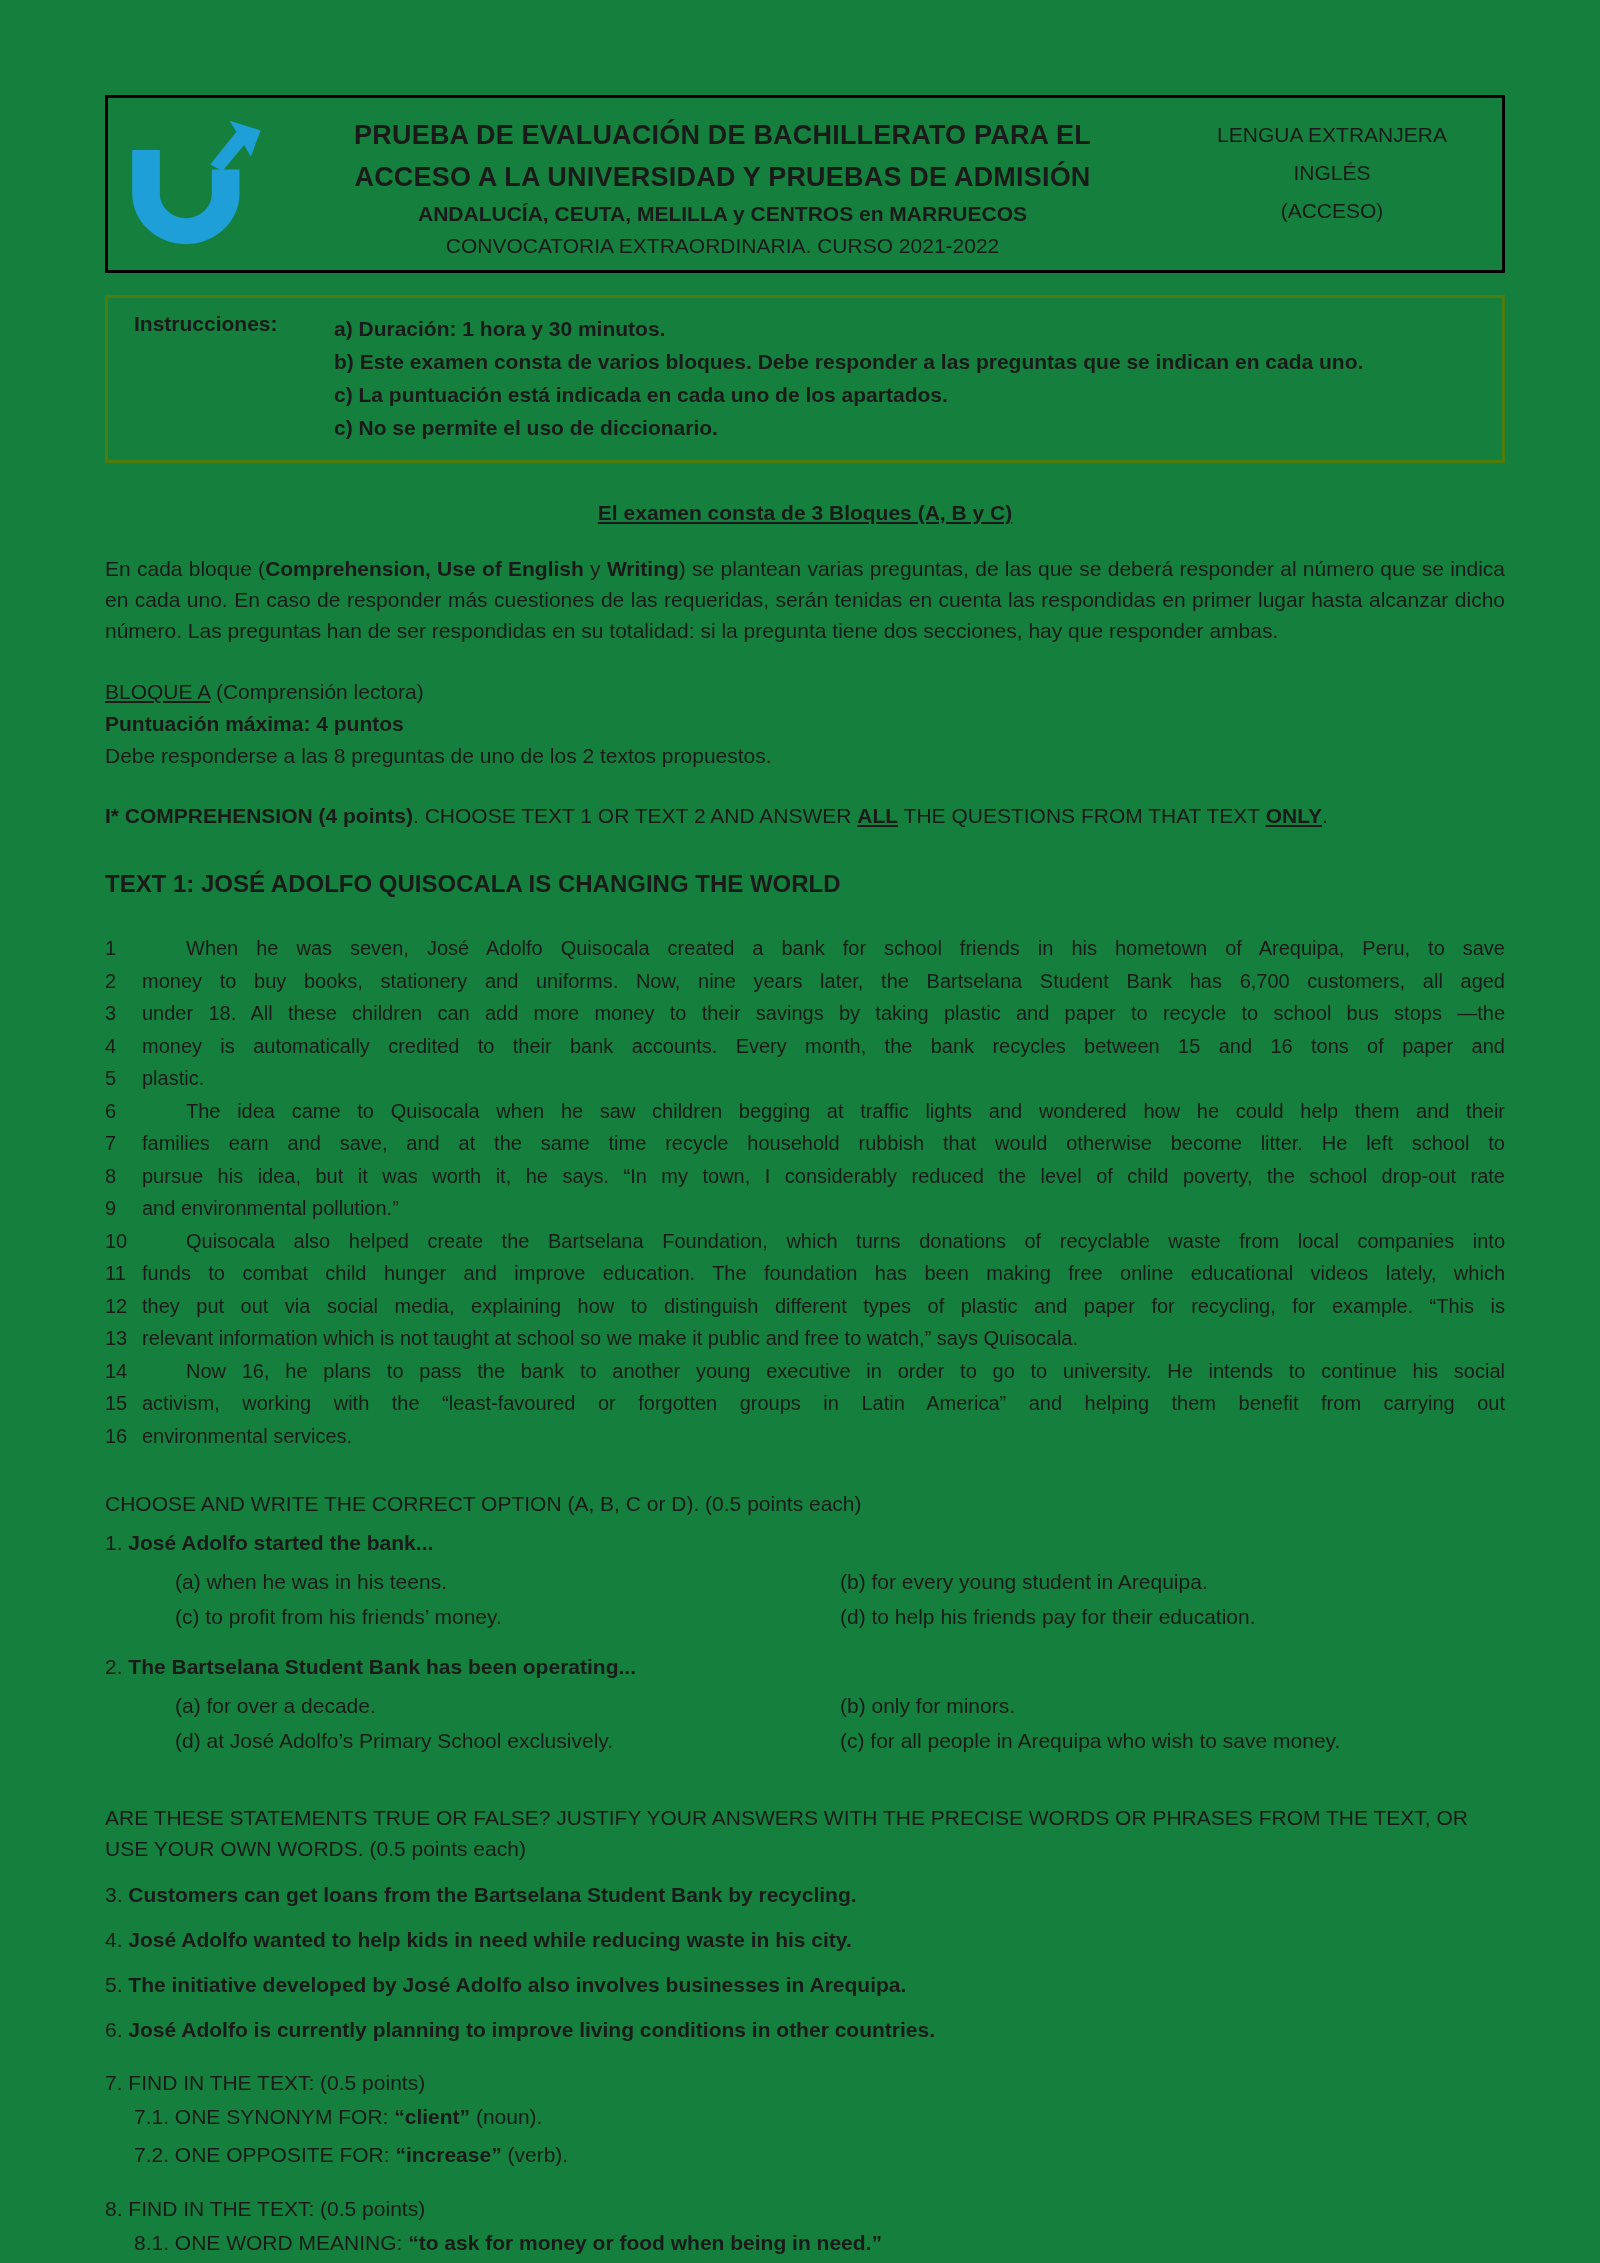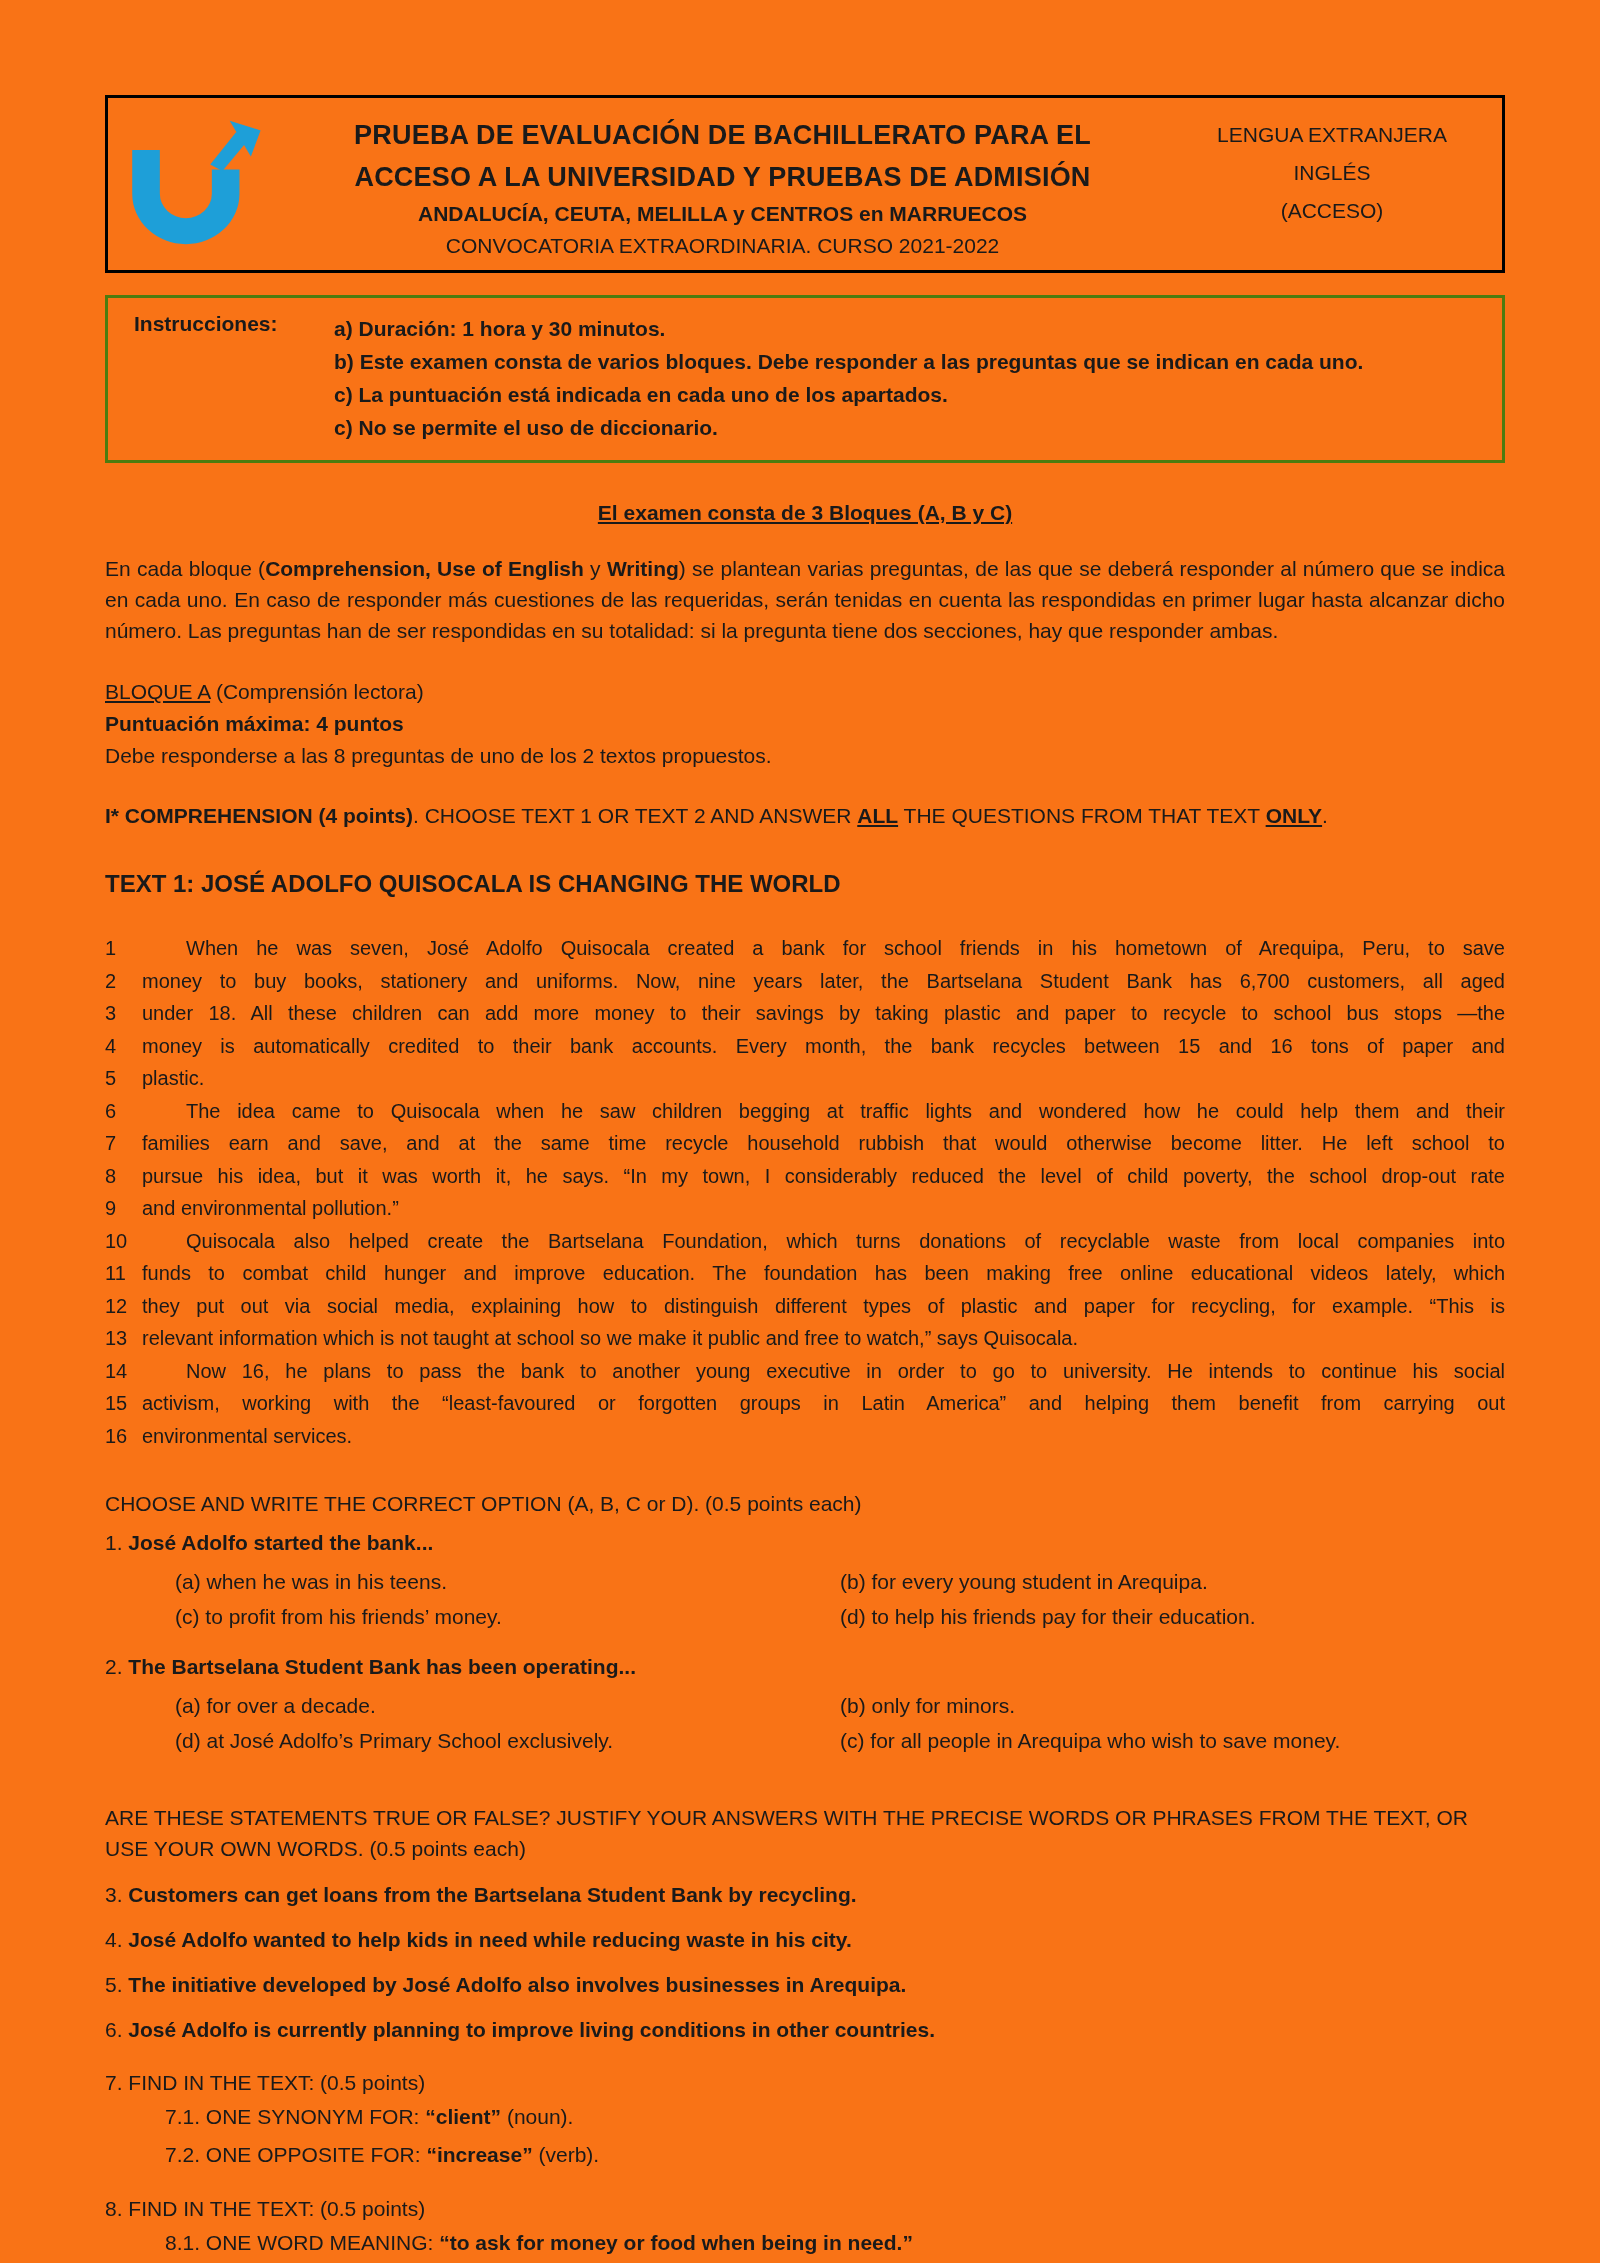--- a/index.html
+++ b/index.html
@@ -1,20 +1,20 @@
 <!DOCTYPE html>
 <html><head>
 <meta charset="utf-8">
 <style>
   * { margin:0; padding:0; box-sizing:border-box; }
   html,body { background:#e8e8e8; }
   .page {
     position:relative;
     width:1600px; height:2263px;
-    background:#f97316;
+    background:#15803d;
     font-family:"Liberation Sans", sans-serif;
     color:#1a1a1a;
     overflow:hidden;
   }
   .content { padding:95px 95px 0 105px; }
 
   
   .hdr-box {
     width:1400px; height:178px;
     border:3px solid #000;
@@ -68,21 +68,21 @@
   .mcq-head { margin-top:40px; font-size:21px; }
   .q-stem { margin-top:12px; font-size:21px; }
   .opt-grid {
     margin-left:70px; margin-top:6px;
     display:grid; grid-template-columns:665px 1fr;
     font-size:21px; line-height:35px;
   }
   .tf-head { margin-top:44px; width:1400px; font-size:21px; line-height:31px; }
   .stmt { margin-top:15px; font-size:21px; }
   .find-head { margin-top:26px; font-size:21px; }
-  .find-sub { margin-left:60px; margin-top:6px; font-size:21px; line-height:32px; }
+  .find-sub { margin-left:29px; margin-top:6px; font-size:21px; line-height:32px; }
   .q-stem, .stmt { line-height:30px; }
   .stmt-3 { margin-top:16px; }
 </style>
 </head>
 <body>
 
 <div class="page">
   <div class="content">
 
     <div class="hdr-box">

